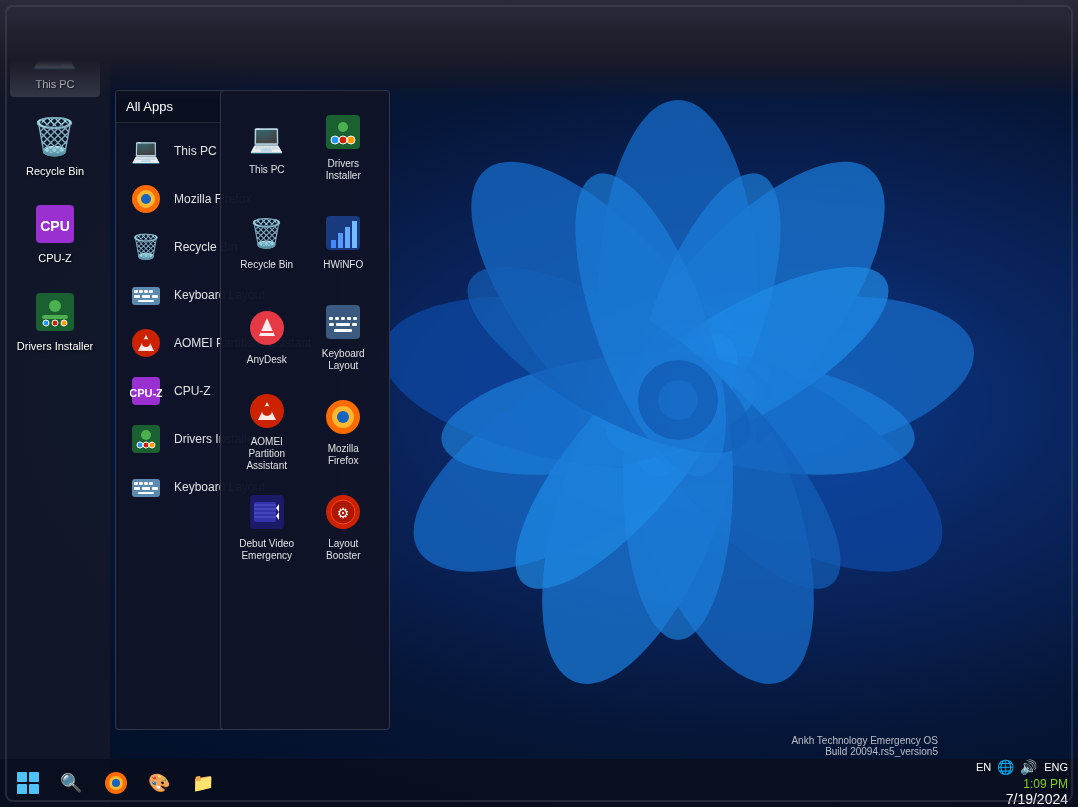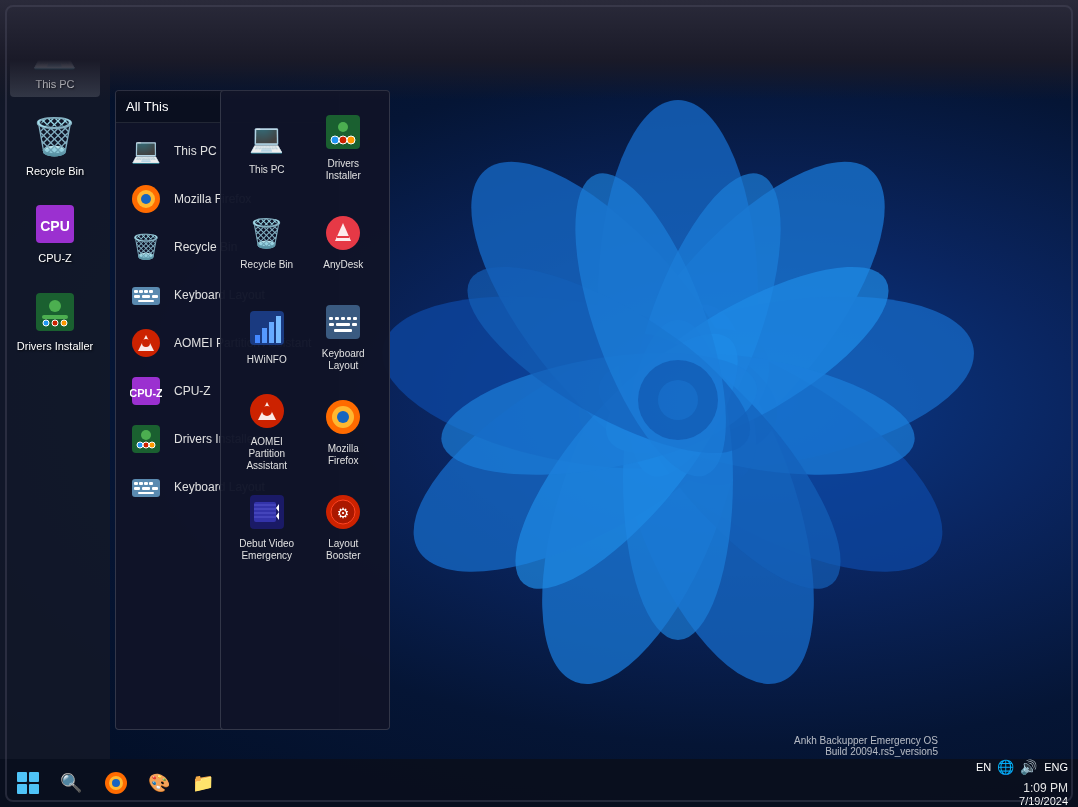--- a/index.html
+++ b/index.html
@@ -101,28 +101,28 @@
 
     .taskbar-sys {
       display: flex;
       align-items: center;
       gap: 6px;
       color: #ffffff;
       font-size: 11px;
     }
 
     .taskbar-time {
-      color: #e5e5e5;
+      color: #84cc16;
       font-size: 12px;
       text-align: right;
     }
 
     .taskbar-date {
       color: #ffffff;
-      font-size: 11px;
+      font-size: 14px;
     }
 
     .sys-tray-label {
       color: #ffffff;
       font-size: 11px;
     }
 
     
     .start-menu {
       position: absolute;
@@ -380,21 +380,21 @@
         </svg>
       </div>
       <div class="icon-label">Drivers Installer</div>
     </div>
 
 
   </div>
 
   <div class="start-menu">
     <div class="start-menu-header">
-      <span>All This</span>
+      <span>All Apps</span>
     </div>
     <div class="start-menu-items">
 
       <div class="start-item">
         <div class="s-icon ic-monitor">💻</div>
         <div class="s-label">This PC</div>
       </div>
 
       <div class="start-item">
         <div class="s-icon">
@@ -504,39 +504,39 @@
     </div>
 
     <div class="app-grid-item">
       <div class="ag-icon ic-recycle">🗑️</div>
       <div class="ag-label">Recycle Bin</div>
     </div>
 
     <div class="app-grid-item">
       <div class="ag-icon">
         <svg width="36" height="36" viewBox="0 0 36 36">
-          <circle cx="18" cy="18" r="17" fill="#e63946"></circle>
-          <path d="M10 26 L18 8 L26 26 Z" fill="white" opacity="0.9"></path>
-          <rect x="12" y="21" width="12" height="2" fill="#e63946"></rect>
-        </svg>
-      </div>
-      <div class="ag-label">AnyDesk</div>
-    </div>
-
-    <div class="app-grid-item">
-      <div class="ag-icon">
-        <svg width="36" height="36" viewBox="0 0 36 36">
           <rect x="1" y="1" width="34" height="34" rx="4" fill="#1a3a80"></rect>
           <rect x="6" y="25" width="5" height="8" fill="#4488ff"></rect>
           <rect x="13" y="18" width="5" height="15" fill="#5599ff"></rect>
           <rect x="20" y="12" width="5" height="21" fill="#66aaff"></rect>
           <rect x="27" y="6" width="5" height="27" fill="#77bbff"></rect>
         </svg>
       </div>
       <div class="ag-label">HWiNFO</div>
+    </div>
+
+    <div class="app-grid-item">
+      <div class="ag-icon">
+        <svg width="36" height="36" viewBox="0 0 36 36">
+          <circle cx="18" cy="18" r="17" fill="#e63946"></circle>
+          <path d="M10 26 L18 8 L26 26 Z" fill="white" opacity="0.9"></path>
+          <rect x="12" y="21" width="12" height="2" fill="#e63946"></rect>
+        </svg>
+      </div>
+      <div class="ag-label">AnyDesk</div>
     </div>
 
     <div class="app-grid-item">
       <div class="ag-icon">
         <svg width="36" height="36" viewBox="0 0 36 36">
           <rect x="1" y="1" width="34" height="34" rx="4" fill="#3a5a80"></rect>
           <rect x="4" y="13" width="4" height="3" rx="1" fill="white"></rect>
           <rect x="10" y="13" width="4" height="3" rx="1" fill="white"></rect>
           <rect x="16" y="13" width="4" height="3" rx="1" fill="white"></rect>
           <rect x="22" y="13" width="4" height="3" rx="1" fill="white"></rect>
@@ -597,21 +597,21 @@
           <circle cx="18" cy="18" r="12" fill="#aa1800" stroke="#ff4422" stroke-width="1"></circle>
           <text x="18" y="24" text-anchor="middle" fill="white" font-size="14">⚙</text>
         </svg>
       </div>
       <div class="ag-label">Layout Booster</div>
     </div>
 
   </div>
 
   <div class="os-info">
-    <div>Ankh Backupper Emergency OS</div>
+    <div>Ankh Technology Emergency OS</div>
     <div>Build 20094.rs5_version5</div>
   </div>
 
   <div class="taskbar">
 
     <div class="taskbar-icon taskbar-start">
       <div class="win11-logo">
         <div style="background:#4fc3f7;"></div>
         <div style="background:#4fc3f7;"></div>
         <div style="background:#4fc3f7;"></div>

